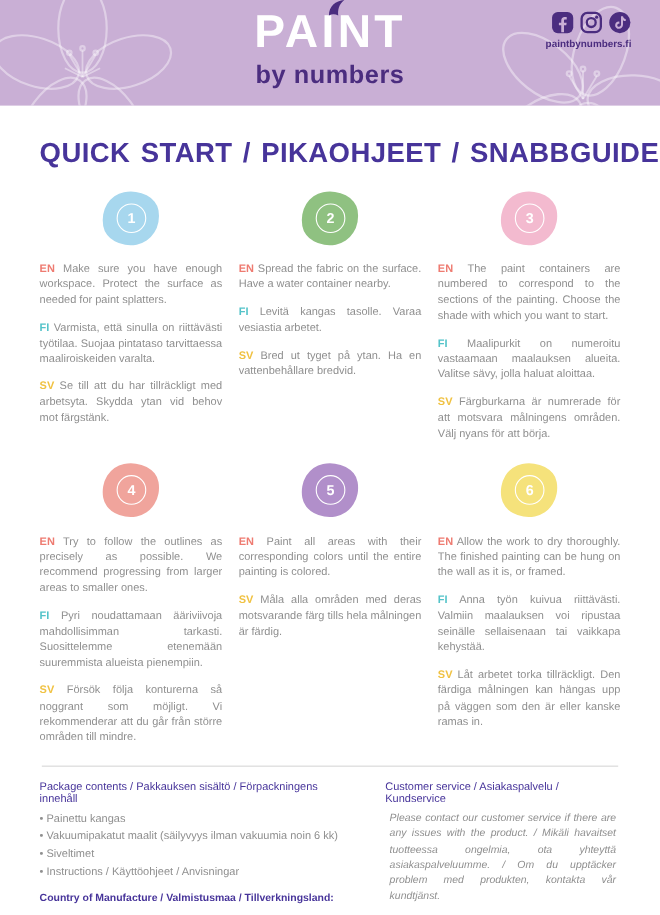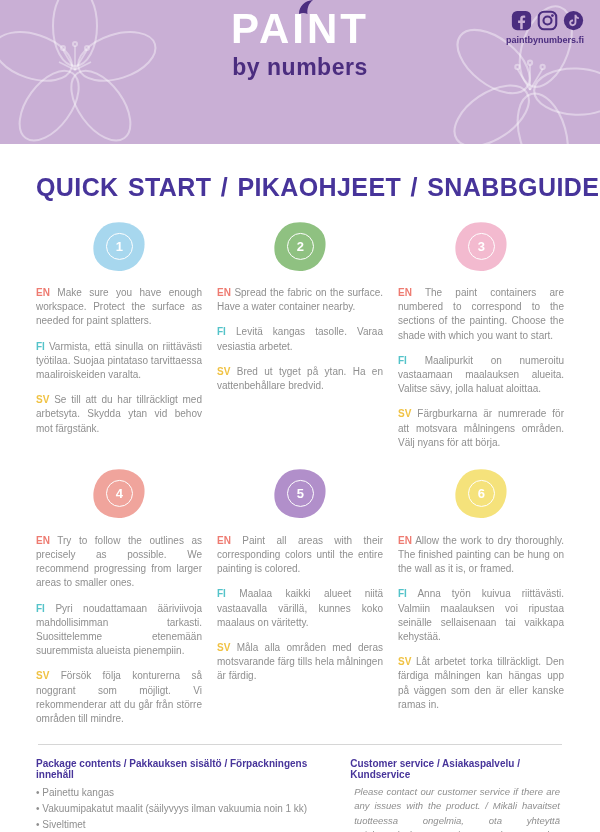--- a/index.html
+++ b/index.html
@@ -3,38 +3,38 @@
 <meta charset="utf-8">
 <style>
   html,body{margin:0;padding:0;}
   body{
     width:600px;height:832px;overflow:hidden;background:#ffffff;
     font-family:"Liberation Sans", sans-serif;
     -webkit-font-smoothing:antialiased;
   }
   
   .banner{
-    position:relative;height:144px;background:#c9afd5;overflow:hidden;
+    position:relative;height:96px;background:#c9afd5;overflow:hidden;
   }
   .flower{position:absolute;opacity:.9;pointer-events:none;}
   .flower.left{left:-40px;top:-30px;width:230px;height:200px;}
   .flower.right{right:-50px;top:-15px;width:240px;height:210px;}
   .logo{
     position:absolute;left:0;right:0;top:8px;text-align:center;line-height:1;
   }
   .logo .paint-row{position:relative;display:inline-block;}
   .logo .paint{
     font-size:42px;font-weight:800;color:#ffffff;letter-spacing:3px;
     font-family:"Liberation Sans",sans-serif;
   }
   .paint-drop{position:absolute;left:50%;top:-9px;margin-left:-4px;width:20px;height:16px;}
   .logo .bynumbers{
     margin-top:6px;font-size:23px;font-weight:600;color:#4b2d7f;letter-spacing:.5px;
   }
-  .social{position:absolute;right:16px;top:10px;text-align:right;}
+  .social{position:absolute;right:26px;top:10px;text-align:right;}
   .social .icons{display:flex;gap:5px;justify-content:flex-end;}
   .social .ic{width:21px;height:21px;display:inline-block;cursor:pointer;}
   .social .url{margin-top:4px;font-size:9px;font-weight:700;color:#4b2d7f;cursor:pointer;}
   
   main{padding:0 36px;}
   h1{
     margin:29px 0 0;font-size:25px;font-weight:800;color:#47349a;
     letter-spacing:.4px;word-spacing:2px;white-space:nowrap;
   }
   .grid{display:grid;grid-template-columns:1fr 1fr 1fr;column-gap:15px;}
@@ -52,21 +52,21 @@
     margin:11px 0 0;font-size:10px;line-height:1.42;color:#8f8f8f;
     text-align:justify;
   }
   .lab{font-weight:700;margin-top:19px;}
   .lab.en{color:#ee7b71}.lab.fi{color:#54c3c9}.lab.sv{color:#f0c243}
   hr.div{border:none;border-top:1px solid #d6d6d6;margin:18px 2px 0;}
   
   .bottom{display:flex;gap:32px;margin-top:13px;}
   .pkcol{flex:1.32;}
   .cscol{flex:1;}
-  .bottom h3{margin:0 0 5px;font-size:10px;font-weight:700;color:#47349a;}
+  .bottom h3{margin:0 0 5px;font-size:10px;font-weight:400;color:#47349a;}
   .pkcol ul{list-style:none;margin:0;padding:0;}
   .pkcol li{font-size:10px;line-height:1.6;color:#8f8f8f;}
   .pkcol li::before{content:"\2022  ";}
   .country{margin-top:9px;font-size:9.5px;line-height:1.4;}
   .country .clabel{font-weight:700;color:#47349a;}
   .cscol p.cstext{margin:4px;font-size:9.5px;line-height:1.5;color:#8f8f8f;text-align:justify;font-style:italic;}
 </style>
 </head>
 <body>
 
@@ -193,21 +193,20 @@
       <p><span class="lab sv">SV</span> <span>Försök följa konturerna så noggrant som möjligt. Vi rekommenderar att du går från större områden till mindre.</span></p>
     </div>
 
     <div class="step">
       <div class="blobwrap">
           <div class="blob" style="background: rgb(177, 143, 202);">
             <span class="numcircle">5</span>
           </div>
         </div>
       <p><span class="lab en">EN</span> <span>Paint all areas with their corresponding colors until the entire painting is colored.</span></p>
-      <p><span class="lab fi">FI</span> <span>Maalaa kaikki alueet niitä vastaavalla värillä, kunnes koko maalaus on väritetty.</span></p>
       <p><span class="lab sv">SV</span> <span>Måla alla områden med deras motsvarande färg tills hela målningen är färdig.</span></p>
     </div>
 
     <div class="step">
       <div class="blobwrap">
           <div class="blob" style="background: rgb(245, 226, 123);">
             <span class="numcircle">6</span>
           </div>
         </div>
       <p><span class="lab en">EN</span> <span>Allow the work to dry thoroughly. The finished painting can be hung on the wall as it is, or framed.</span></p>
@@ -216,21 +215,21 @@
     </div>
   </section>
 
   <hr class="div">
 
   <section class="bottom">
     <div class="pkcol">
       <h3>Package contents / Pakkauksen sisältö / Förpackningens innehåll</h3>
       <ul>
         <li>Painettu kangas</li>
-        <li>Vakuumipakatut maalit (säilyvyys ilman vakuumia noin 1 kk)</li>
+        <li>Vakuumipakatut maalit (säilyvyys ilman vakuumia noin 6 kk)</li>
         <li>Siveltimet</li>
         <li>Instructions / Käyttöohjeet / Anvisningar</li>
       </ul>
       <div class="country">
         <span class="clabel">Country of Manufacture / Valmistusmaa / Tillverkningsland:</span>
         
       </div>
     </div>
     <div class="cscol">
       <h3>Customer service / Asiakaspalvelu / Kundservice</h3>

